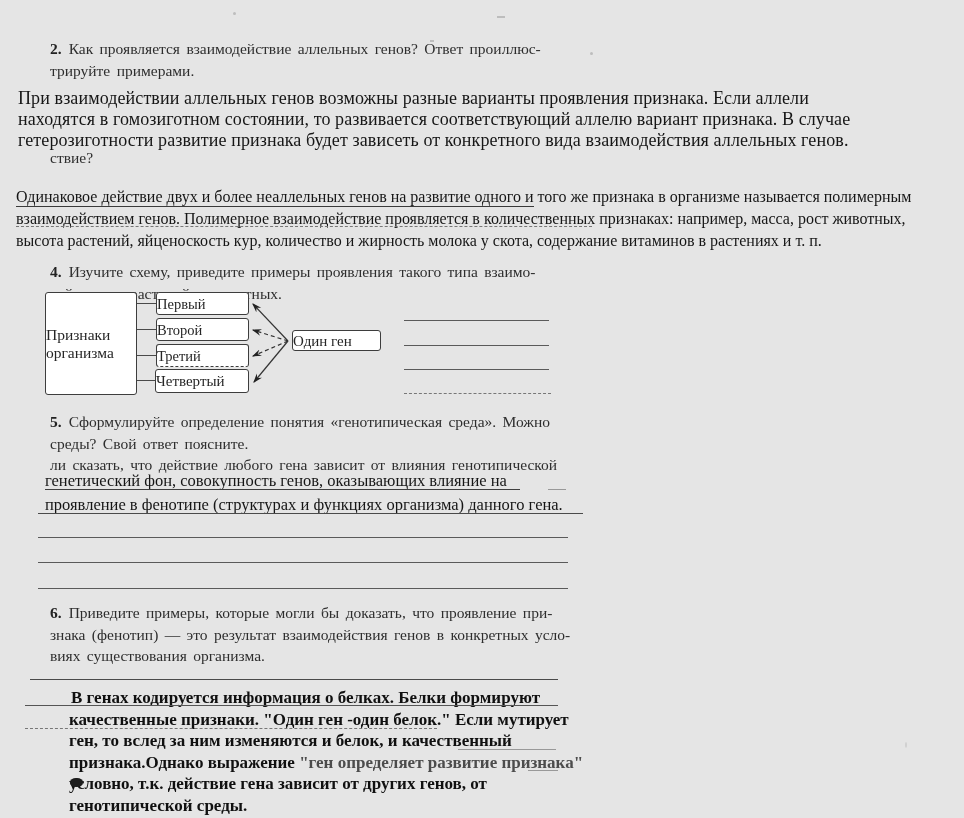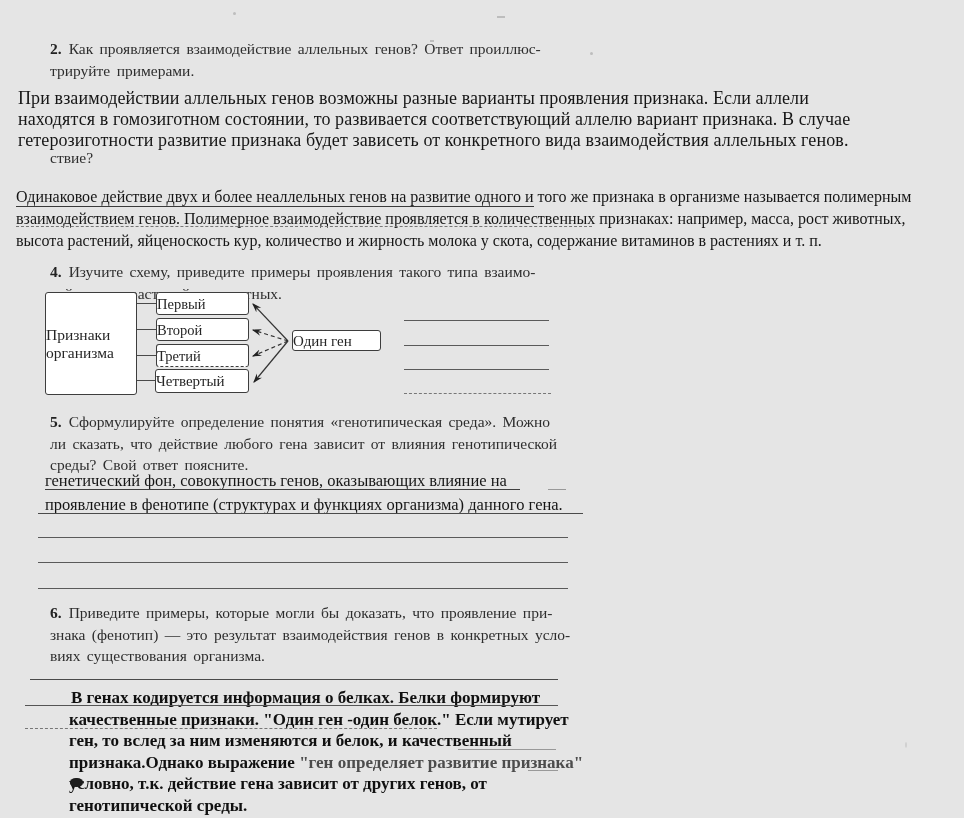--- a/index.html
+++ b/index.html
@@ -104,22 +104,22 @@
     <line x1="43" y1="46" x2="9" y2="87" stroke="#333" stroke-width="1.2" marker-end="url(#ah)"></line>
   </svg>
 
   <div class="hline" style="left:404px;top:320px;width:145px;"></div>
   <div class="hline" style="left:404px;top:345px;width:145px;"></div>
   <div class="hline" style="left:404px;top:369px;width:145px;"></div>
   <div class="hline dashed" style="left:404px;top:393px;width:147px;"></div>
 
   <div class="q" style="left:50px;top:411px;">
     <div><span class="num">5.</span><span>Сформулируйте определение понятия «генотипическая среда». Можно</span></div>
+    <div>среды? Свой ответ поясните.</div>
     <div>ли сказать, что действие любого гена зависит от влияния генотипической</div>
-    <div>среды? Свой ответ поясните.</div>
   </div>
 
   <div class="ansline a5" style="left:45px;top:471px;">генетический фон, совокупность генов, оказывающих влияние на</div>
   <div class="hline" style="left:45px;top:489px;width:475px;border-top-color:#3f3f3f;"></div>
   <div class="hline faint" style="left:548px;top:489px;width:18px;"></div>
   <div class="ansline a5" style="left:45px;top:495px;">проявление в фенотипе (структурах и функциях организма) данного гена.</div>
   <div class="hline" style="left:38px;top:513px;width:545px;border-top-color:#4a4a4a;"></div>
 
   <div class="hline" style="left:38px;top:537px;width:530px;"></div>
   <div class="hline" style="left:38px;top:562px;width:530px;"></div>

